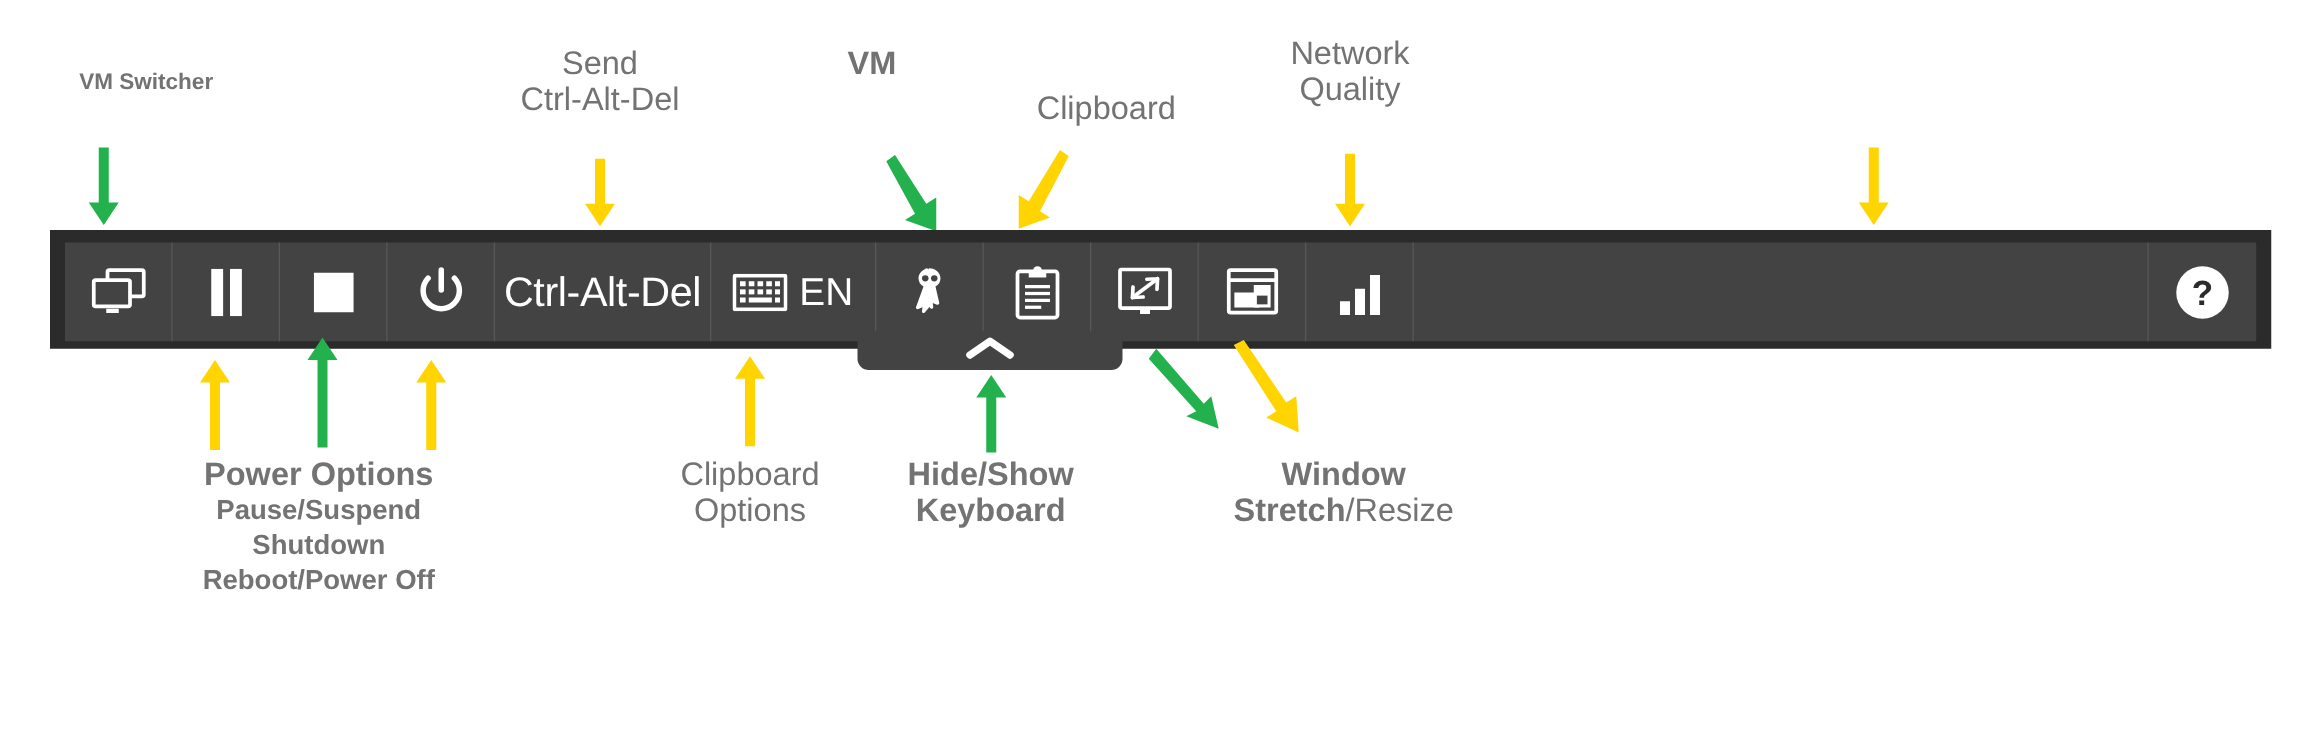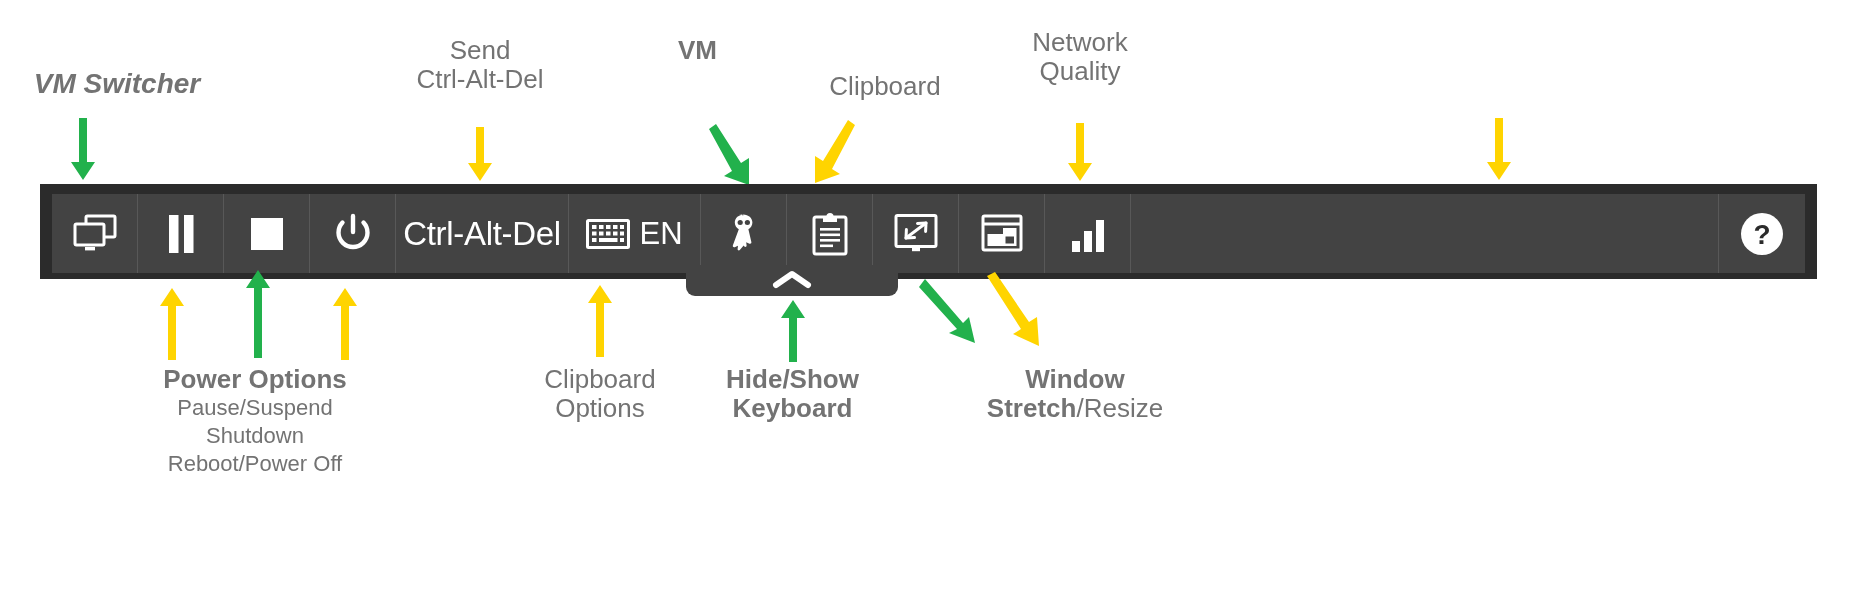--- a/index.html
+++ b/index.html
@@ -60,29 +60,29 @@
   
   .tb-tab{
     position:absolute;
     left:686px;top:265px;width:212px;height:31px;
     background:#434343;
     border-radius:0 0 9px 9px;
     display:flex;align-items:center;justify-content:center;
   }
 
   
-  .t-vmswitch{left:22px;top:68px;width:190px;font-size:28px;font-style:italic;}
+  .t-vmswitch{left:22px;top:55px;width:190px;font-size:18px;}
   .t-cad{left:380px;top:36px;width:200px;font-size:26px;}
   .t-vmcred{left:600px;top:36px;width:195px;font-size:26px;}
   .t-clip{left:790px;top:72px;width:190px;font-size:26px;}
   .t-net{left:980px;top:28px;width:200px;font-size:26px;}
   .t-help{left:1400px;top:72px;width:190px;font-size:26px;}
 
   .t-power{left:60px;top:365px;width:390px;font-size:26px;}
-  .t-power .sub{font-size:22px;font-weight:400;line-height:1.28;}
+  .t-power .sub{font-size:22px;font-weight:700;line-height:1.28;}
   .t-kbdopt{left:455px;top:365px;width:290px;font-size:26px;}
   .t-hide{left:660px;top:365px;width:265px;font-size:26px;}
   .t-winres{left:875px;top:365px;width:400px;font-size:26px;}
 </style>
 </head>
 <body>
 
 <div class="stage">
 
   <div class="lbl t-vmswitch">

